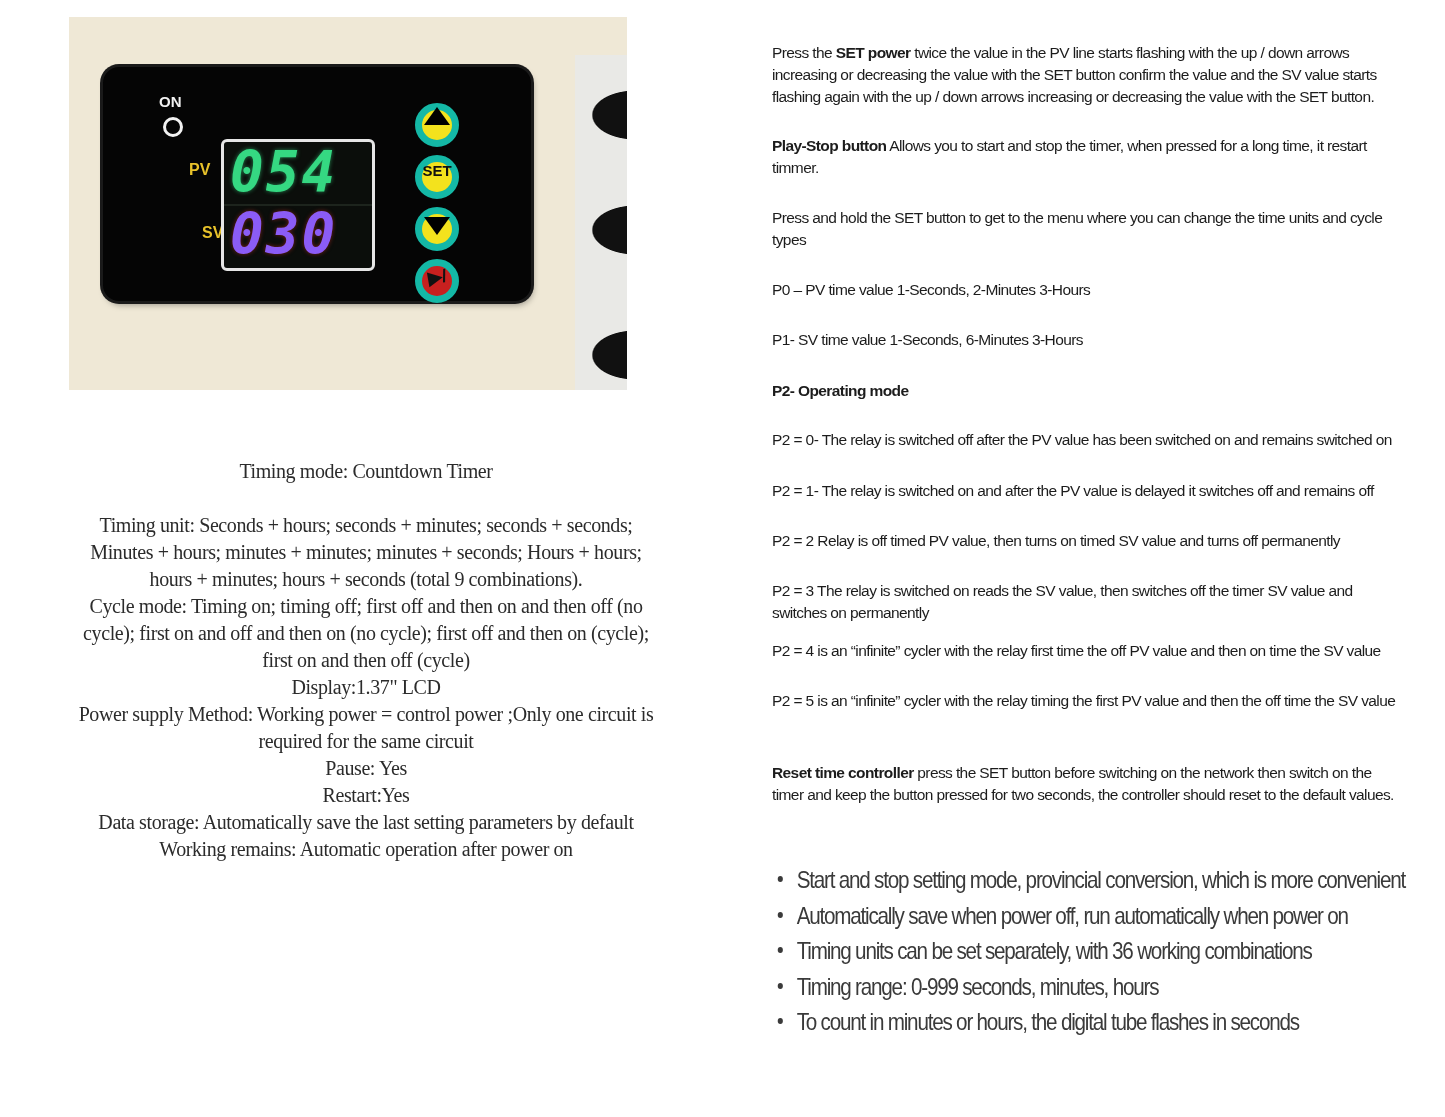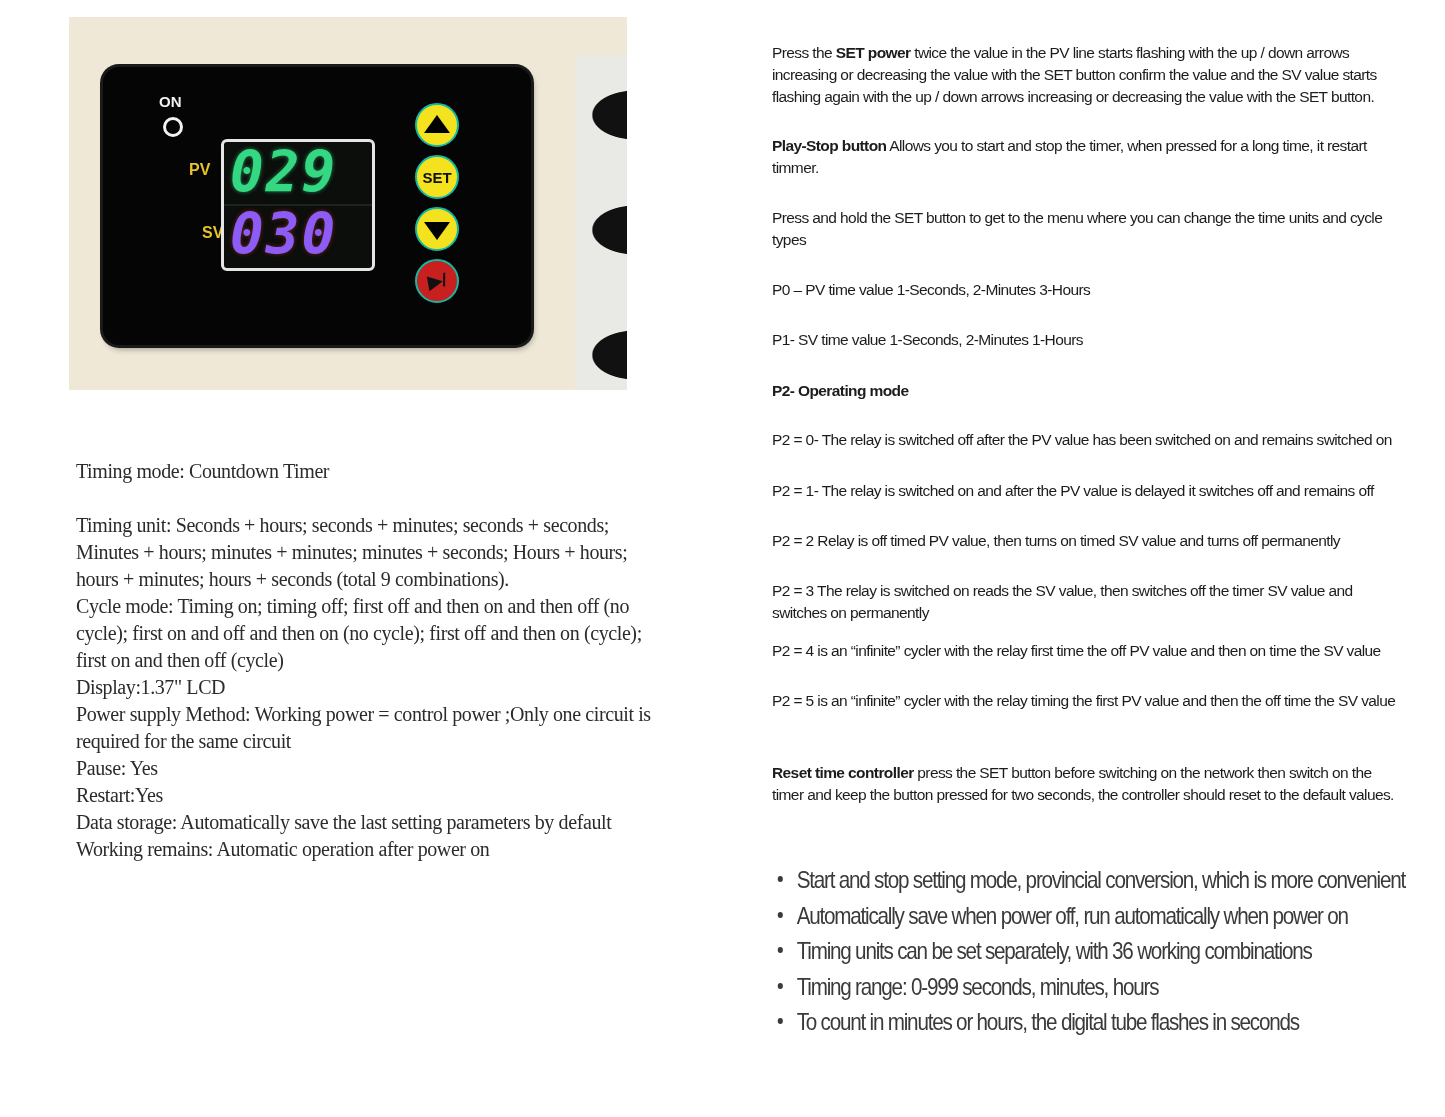--- a/index.html
+++ b/index.html
@@ -14,54 +14,55 @@
   }
   .photo .strip {
     position:absolute; left:506px; top:38px; width:52px; height:335px;
     background:
       radial-gradient(ellipse 70px 40px at 60px 60px, #111 60%, transparent 62%),
       radial-gradient(ellipse 70px 40px at 60px 175px, #111 60%, transparent 62%),
       radial-gradient(ellipse 70px 40px at 60px 300px, #111 60%, transparent 62%),
       #e9e9e6;
   }
   .panel {
-    position:absolute; left:34px; top:50px; width:428px; height:278px;
+    position:absolute; left:34px; top:50px; width:428px; height:234px;
     background:#050505; border-radius:16px;
     box-shadow: 0 0 0 3px #1a1a1a, 2px 4px 6px rgba(0,0,0,0.35);
   }
   .on-label { position:absolute; left:56px; top:26px; color:#f2f2f2; font-size:15px; font-weight:bold; }
   .on-led { position:absolute; left:60px; top:50px; width:14px; height:14px; border:3px solid #f2f2f2; border-radius:50%; }
   .pv-label, .sv-label { position:absolute; color:#e8c22a; font-size:16px; font-weight:bold; }
   .pv-label { left:86px; top:94px; }
   .sv-label { left:86px; top:157px;margin-left:13px; }
   .display {
     position:absolute; left:118px; top:72px; width:148px; height:126px;
     border:3px solid #e6e6e6; border-radius:6px; background:#0b0e0b;
   }
   .digits { position:absolute; left:6px; width:136px; height:56px; display:flex; justify-content:space-between; align-items:center;
     font-family:"DejaVu Sans Mono", monospace; font-size:56px; font-weight:bold; letter-spacing:2px; font-style:italic; }
   .digits.pv { top:2px; color:#35d882; text-shadow:0 0 4px rgba(53,216,130,0.6); }
   .digits.sv { top:64px; color:#8b5cf6; text-shadow:0 0 4px rgba(226,50,46,0.5); }
   .divider { position:absolute; left:0; right:0; top:62px; height:2px; background:#1d241d; }
   .btn {
     position:absolute; left:312px; width:44px; height:44px; border-radius:50%;
-    background:#f3e21d; border:2px solid #14b8a6; box-sizing:border-box;
-    display:flex; align-items:center; justify-content:center;
+    background:#f3e21d; border:7px solid #14b8a6; box-sizing:border-box;
+    display:flex; align-items:flex-start; justify-content:center;
   }
   .btn.up { top:36px; } .btn.set { top:88px; } .btn.down { top:140px; } .btn.play { top:192px; background:#c8201f; }
   .tri-up { width:0; height:0; border-left:13px solid transparent; border-right:13px solid transparent; border-bottom:18px solid #000; margin-top:-3px; }
   .tri-down { width:0; height:0; border-left:13px solid transparent; border-right:13px solid transparent; border-top:18px solid #000; margin-top:3px; }
   .set-text { color:#111; font-weight:bold; font-size:15px; }
   .play-glyph { color:#111; font-size:18px; font-weight:bold; transform:rotate(-10deg); }
 
   
   .specs {
     position:absolute; left:76px; top:458px; width:580px;
     font-family:"Liberation Serif", serif; font-size:20px; line-height:27px; color:#2b2b2b;
     letter-spacing:-0.4px;
+    text-align:center;
   }
   .specs p { margin:0; }
   .specs .gap { height:27px; }
 
   
   .instr {
     position:absolute; left:772px; top:42px; width:625px;
     font-family:"Liberation Sans", sans-serif; font-size:15.5px; line-height:22px; color:#1c1c1c;
     letter-spacing:-0.6px;
   }
@@ -80,21 +81,21 @@
 <body>
 
 <div class="photo">
   <div class="strip"></div>
   <div class="panel">
     <span class="on-label">ON</span>
     <span class="on-led"></span>
     <span class="pv-label">PV</span>
     <span class="sv-label">SV</span>
     <div class="display">
-      <div class="digits pv">029</div>
+      <div class="digits pv">054</div>
       <div class="divider"></div>
       <div class="digits sv">030</div>
     </div>
     <div class="btn up">
         <span class="tri-up"></span>
       </div>
     <div class="btn set">
         <span class="set-text">SET</span>
       </div>
     <div class="btn down">
@@ -121,21 +122,21 @@
 
 <div class="instr">
   <p class="para" style="top:0px">
     <span>Press the </span><b>SET power</b><span> twice the value in the PV line starts flashing with the up / down arrows increasing or decreasing the value with the SET button confirm the value and the SV value starts flashing again with the up / down arrows increasing or decreasing the value with the SET button.</span>
   </p>
   <p class="para" style="top:93px">
     <b>Play-Stop button</b><span> Allows you to start and stop the timer, when pressed for a long time, it restart timmer.</span>
   </p>
   <p class="para" style="top:165px">Press and hold the SET button to get to the menu where you can change the time units and cycle types</p>
   <p class="para" style="top:237px">P0 – PV time value 1-Seconds, 2-Minutes 3-Hours</p>
-  <p class="para" style="top:287px">P1- SV time value 1-Seconds, 2-Minutes 1-Hours</p>
+  <p class="para" style="top:287px">P1- SV time value 1-Seconds, 6-Minutes 3-Hours</p>
   <p class="para" style="top:338px;font-weight:bold">P2- Operating mode</p>
   <p class="para" style="top:387px;white-space:nowrap">P2 = 0- The relay is switched off after the PV value has been switched on and remains switched on</p>
   <p class="para" style="top:438px">P2 = 1- The relay is switched on and after the PV value is delayed it switches off and remains off</p>
   <p class="para" style="top:488px">P2 = 2 Relay is off timed PV value, then turns on timed SV value and turns off permanently</p>
   <p class="para" style="top:538px">P2 = 3 The relay is switched on reads the SV value, then switches off the timer SV value and switches on permanently</p>
   <p class="para" style="top:598px">P2 = 4 is an “infinite” cycler with the relay first time the off PV value and then on time the SV value</p>
   <p class="para" style="top:648px">P2 = 5 is an “infinite” cycler with the relay timing the first PV value and then the off time the SV value</p>
   <p class="para" style="top:720px">
     <b>Reset time controller</b><span> press the SET button before switching on the network then switch on the timer and keep the button pressed for two seconds, the controller should reset to the default values.</span>
   </p>

